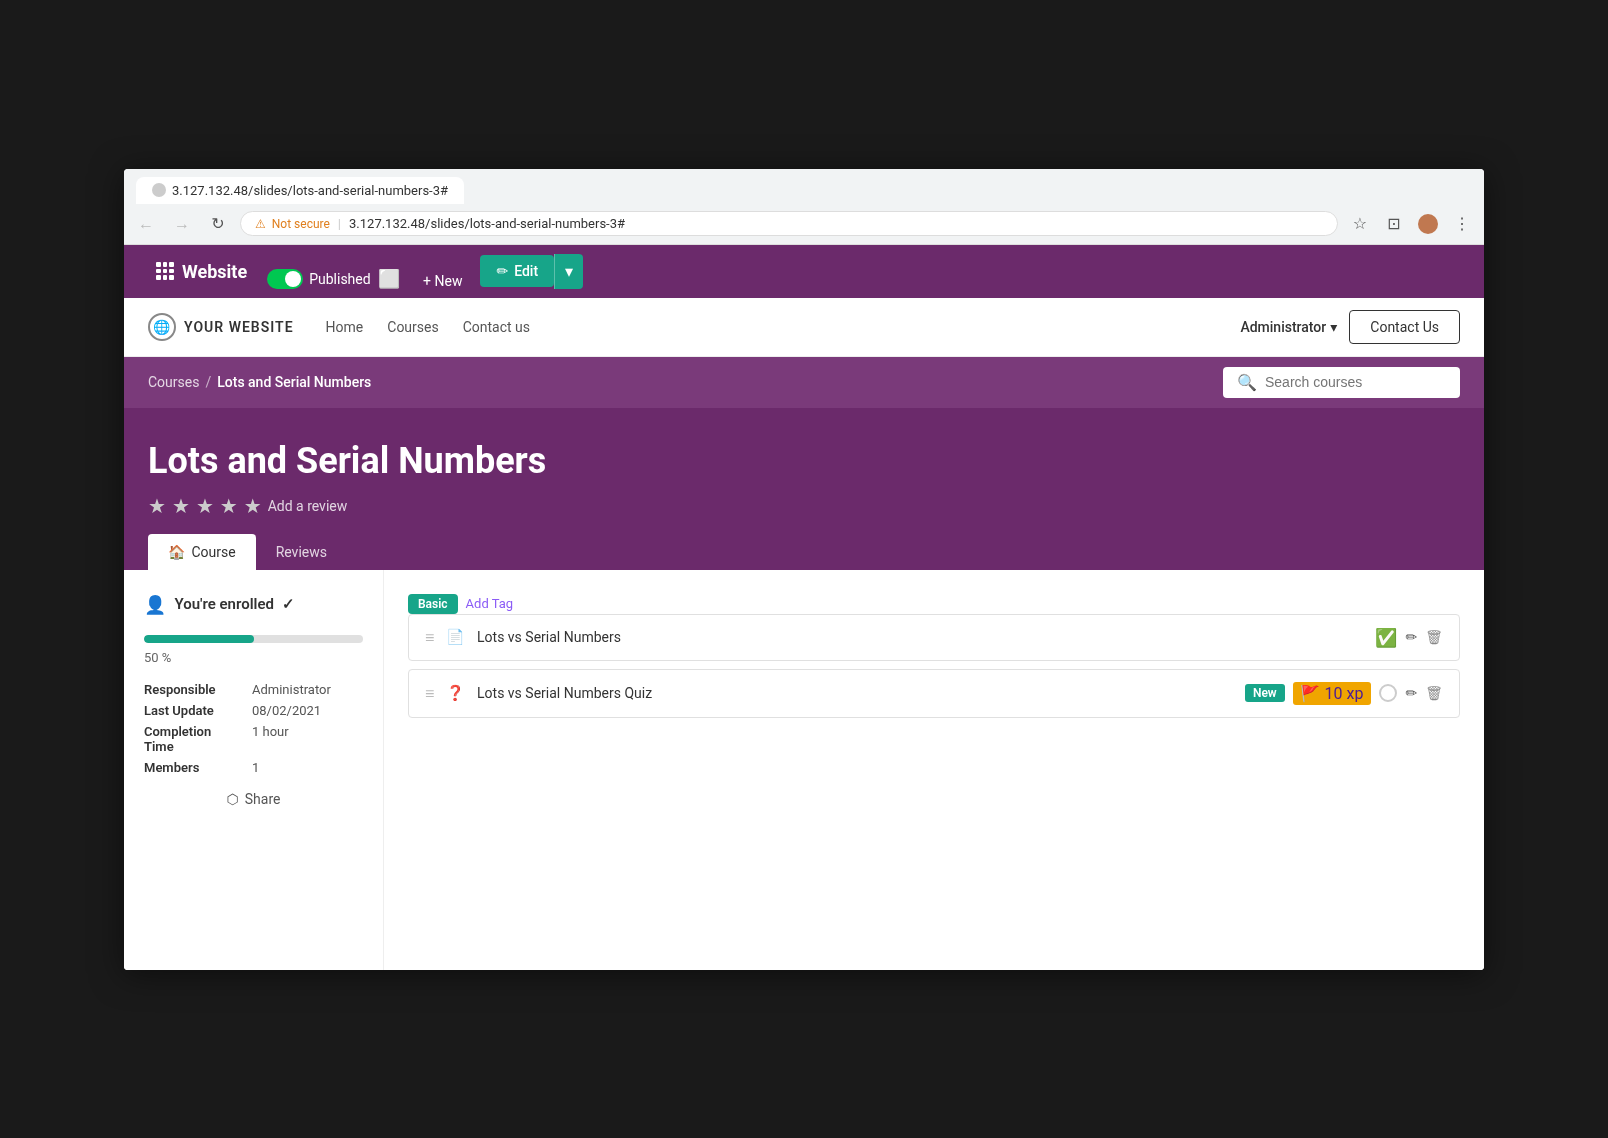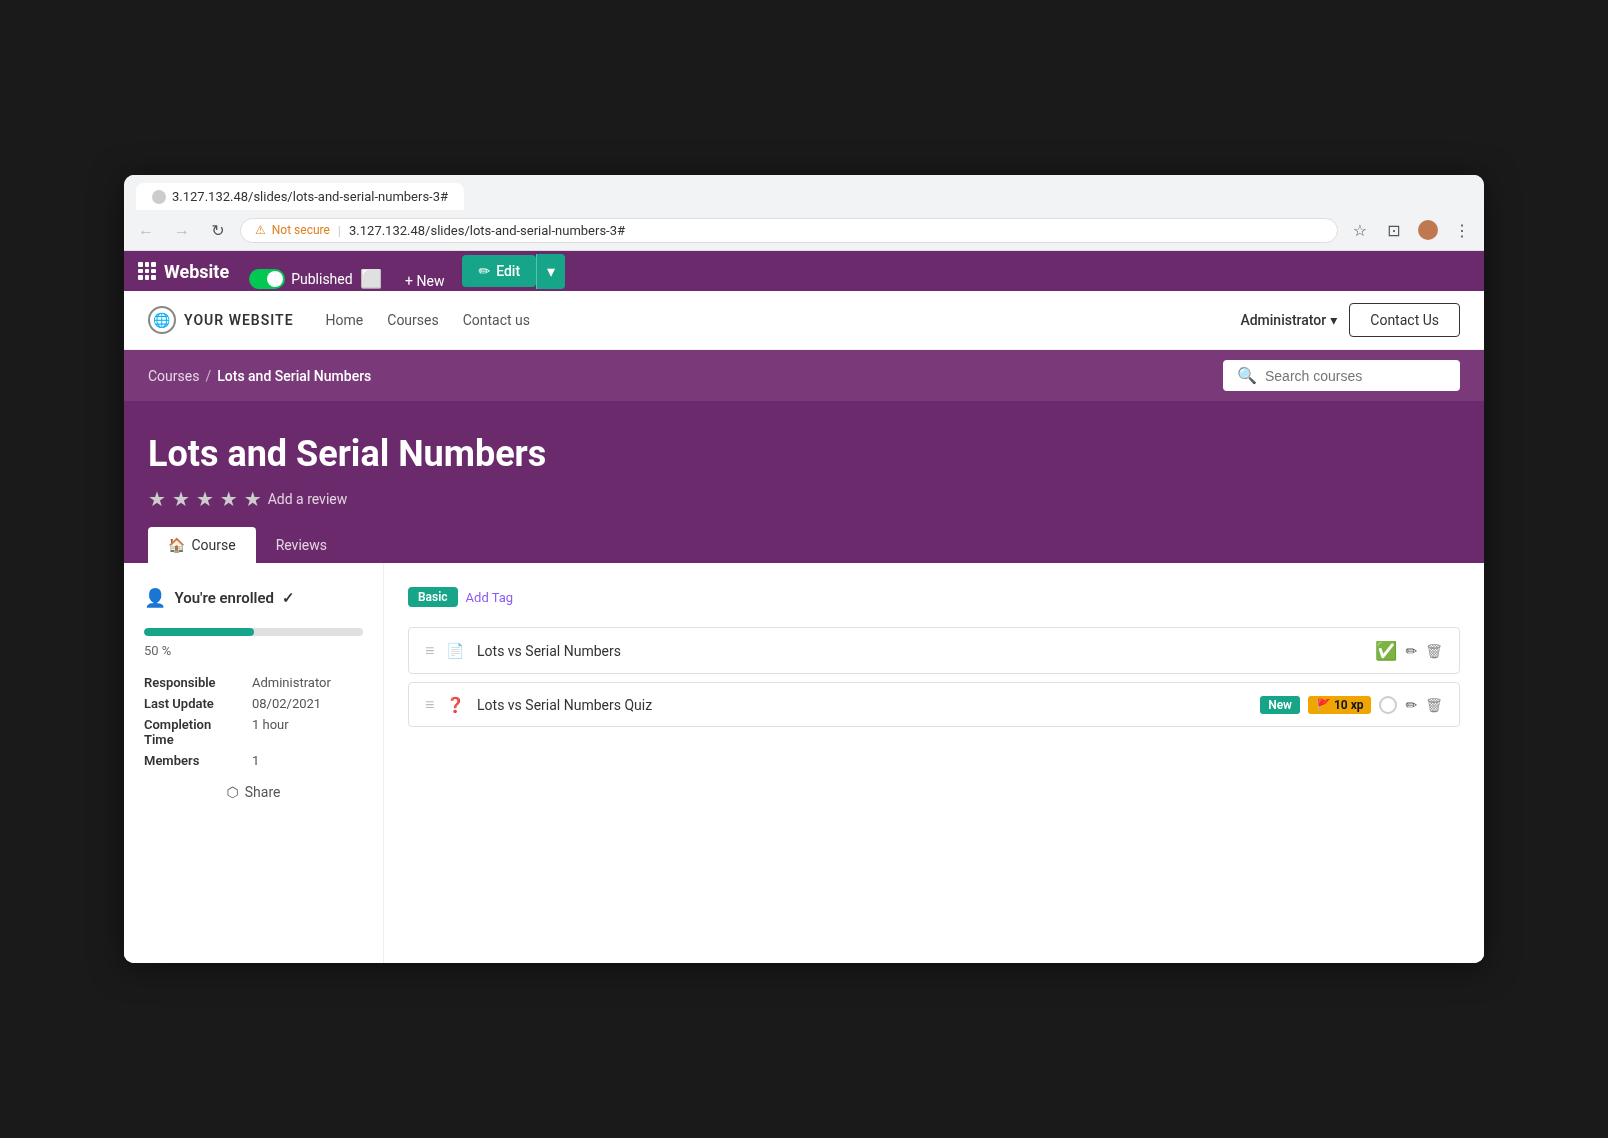--- a/index.html
+++ b/index.html
@@ -1,21 +1,21 @@
 <!DOCTYPE html>
 <html><head>
   <meta charset="utf-8">
   <style>
     * { box-sizing: border-box; margin: 0; padding: 0; }
     body { background: #1a1a1a; display: flex; justify-content: center; align-items: center; min-height: 100vh; font-family: -apple-system, BlinkMacSystemFont, 'Segoe UI', Roboto, sans-serif; }
 
     .browser-window {
       width: 1360px;
       background: #fff;
-      border-radius: 10px;
+      border-radius: 4px;
       overflow: hidden;
       box-shadow: 0 4px 32px rgba(0,0,0,0.5);
     }
 
     
     .browser-chrome {
       background: #f1f3f4;
       padding: 8px 12px 0 12px;
     }
     .browser-tab-bar {
@@ -70,22 +70,22 @@
     .address-bar .lock-icon { color: #e08020; font-size: 12px; }
     .toolbar-actions { display: flex; align-items: center; gap: 6px; }
     .toolbar-icon-btn { width: 28px; height: 28px; display: flex; align-items: center; justify-content: center; border-radius: 50%; cursor: pointer; color: #555; font-size: 16px; border: none; background: none; }
 
     
     .cms-bar {
       background: #6b2a6b;
       color: #fff;
       display: flex;
       align-items: center;
-      padding: 0 14px;
-      height: 40px;
+      padding: 0 32px;
+      height: 53px;
       gap: 0;
     }
     .cms-logo { display: flex; align-items: center; gap: 8px; margin-right: 20px; }
     .cms-logo-grid { display: grid; grid-template-columns: 1fr 1fr 1fr; gap: 2px; width: 18px; height: 18px; }
     .cms-logo-grid span { background: #fff; border-radius: 1px; }
     .cms-logo-text { font-size: 18px; font-weight: bold; color: #fff; }
     .cms-nav { display: flex; align-items: center; gap: 0; flex: 1; }
     .cms-nav-item { padding: 0 14px; height: 52px; display: flex; align-items: center; font-size: 14px; color: rgba(255,255,255,0.9); cursor: pointer; }
     .cms-actions { display: flex; align-items: flex-end; }
     .published-toggle { display: flex; align-items: center; gap: 6px; font-size: 14px; color: #fff; }
@@ -227,41 +227,41 @@
     .meta-label { font-weight: 600; color: #333; min-width: 100px; }
     .meta-value { color: #555; }
     .share-btn { display: flex; align-items: center; gap: 6px; color: #555; font-size: 14px; cursor: pointer; margin-top: 8px; justify-content: center; }
 
     
     .content-area {
       flex: 1;
       padding: 24px;
       background: #fff;
     }
-    .tags-row { display: flex; align-items: center; gap: 8px; margin-bottom: 20px; }
+    .tags-row { display: flex; align-items: center; gap: 8px; }
     .tag-basic { background: #17a589; color: #fff; padding: 3px 10px; border-radius: 4px; font-size: 12px; font-weight: 600; }
     .add-tag-btn { color: #8b5cf6; font-size: 13px; cursor: pointer; }
 
     
     .content-item {
       display: flex;
       align-items: center;
       gap: 12px;
       border: 1px solid #e0e0e0;
       border-radius: 4px;
       padding: 12px 16px;
       margin-bottom: 8px;
       background: #fff;
     }
     .drag-handle { color: #bbb; font-size: 16px; cursor: grab; }
     .item-icon { color: #666; font-size: 15px; }
     .item-name { flex: 1; font-size: 14px; color: #333; }
     .item-actions { display: flex; align-items: center; gap: 8px; }
     .item-tag-new { background: #17a589; color: #fff; padding: 2px 8px; border-radius: 3px; font-size: 12px; font-weight: 600; }
-    .item-tag-xp { background: #f0a500; color: #0f172a; padding: 2px 8px; border-radius: 3px; font-size: 12px; font-weight: 700; display: flex; align-items: center; gap: 3px; }
+    .item-tag-xp { background: #f0a500; color: #4c1d95; padding: 2px 8px; border-radius: 3px; font-size: 16px; font-weight: 400; display: flex; align-items: center; gap: 3px; }
     .item-complete { color: #17a589; font-size: 18px; }
     .item-complete-empty { width: 18px; height: 18px; border: 2px solid #ccc; border-radius: 50%; }
     .item-edit { color: #555; font-size: 14px; cursor: pointer; }
     .item-delete { color: #888; font-size: 14px; cursor: pointer; }
 
     
     .content-buttons { display: flex; gap: 12px; margin-top: 16px; }
     .add-content-btn { background: #17a589; color: #fff; padding: 10px 20px; border-radius: 4px; font-size: 14px; font-weight: 500; cursor: pointer; display: flex; align-items: center; gap: 6px; border: none; }
     .add-section-btn { background: #fff; color: #333; padding: 10px 20px; border-radius: 4px; font-size: 14px; border: 1px solid #ddd; cursor: pointer; display: flex; align-items: center; gap: 6px; }
   </style>

